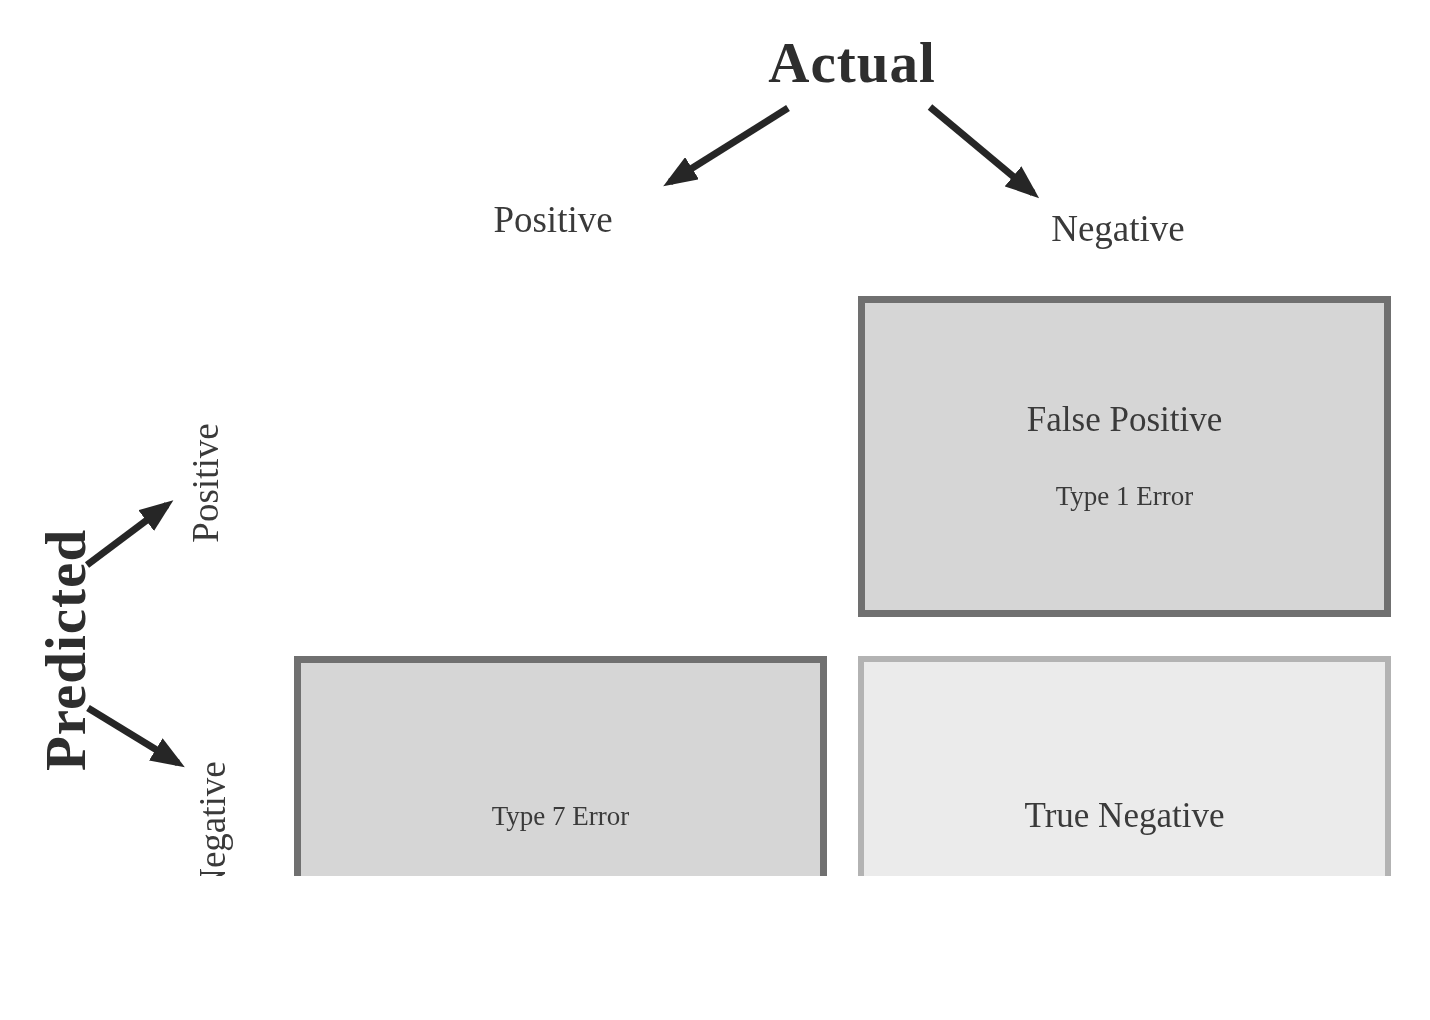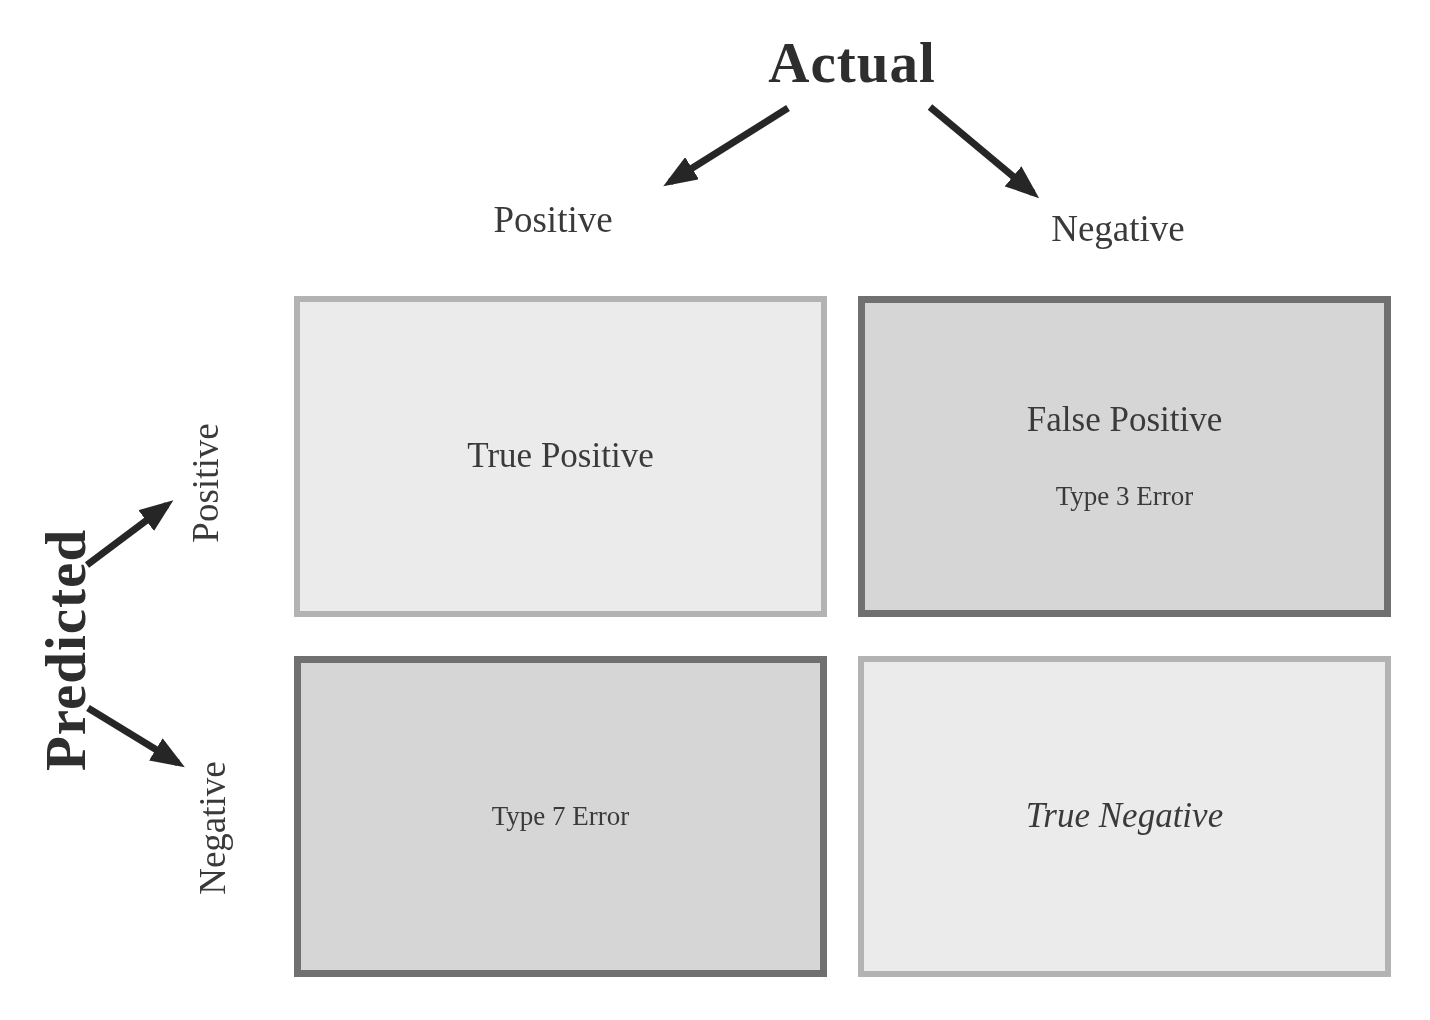--- a/index.html
+++ b/index.html
@@ -13,21 +13,21 @@
     --arrow:#262626;
   }
   html,body{margin:0;padding:0;}
   body{
     background:var(--background);
     font-family:"Liberation Serif","DejaVu Serif",serif;
   }
   .canvas{
     position:relative;
     width:1430px;
-    height:1020px;
+    height:876px;
     background:var(--background);
     overflow:hidden;
     border-radius:12px;
   }
   .center-abs{
     position:absolute;
     transform:translate(-50%,-50%);
     white-space:nowrap;
   }
   .rot{
@@ -123,30 +123,27 @@
       <marker id="ah4" markerUnits="userSpaceOnUse" markerWidth="34" markerHeight="26" refX="26" refY="13" orient="auto">
         <path d="M0,0 L34,13 L0,26 Z" fill="var(--arrow)"></path>
       </marker>
     </defs>
     <line x1="16" y1="16" x2="106" y2="71" stroke="var(--arrow)" stroke-width="7" marker-end="url(#ah4)"></line>
   </svg>
 
   <div class="row-label center-abs rot" style="left:205px;top:483px;">Positive</div>
   <div class="row-label center-abs rot" style="left:212px;top:828px;">Negative</div>
 
-  <div class="cell light" style="left:294px;top:296px;">
-    <div class="cell-title">True Positive</div>
-  </div>
 
   <div class="cell dark" style="left:858px;top:296px;">
     <div class="cell-title">False Positive</div>
-    <div class="cell-subtitle">Type 3 Error</div>
+    <div class="cell-subtitle">Type 1 Error</div>
   </div>
 
   <div class="cell dark" style="left:294px;top:656px;">
     <div class="cell-subtitle">Type 7 Error</div>
   </div>
 
-  <div class="cell light" style="left:858px;top:656px;font-style:italic;">
+  <div class="cell light" style="left:858px;top:656px;">
     <div class="cell-title">True Negative</div>
   </div>
 
 </div>
 
 </body></html>

